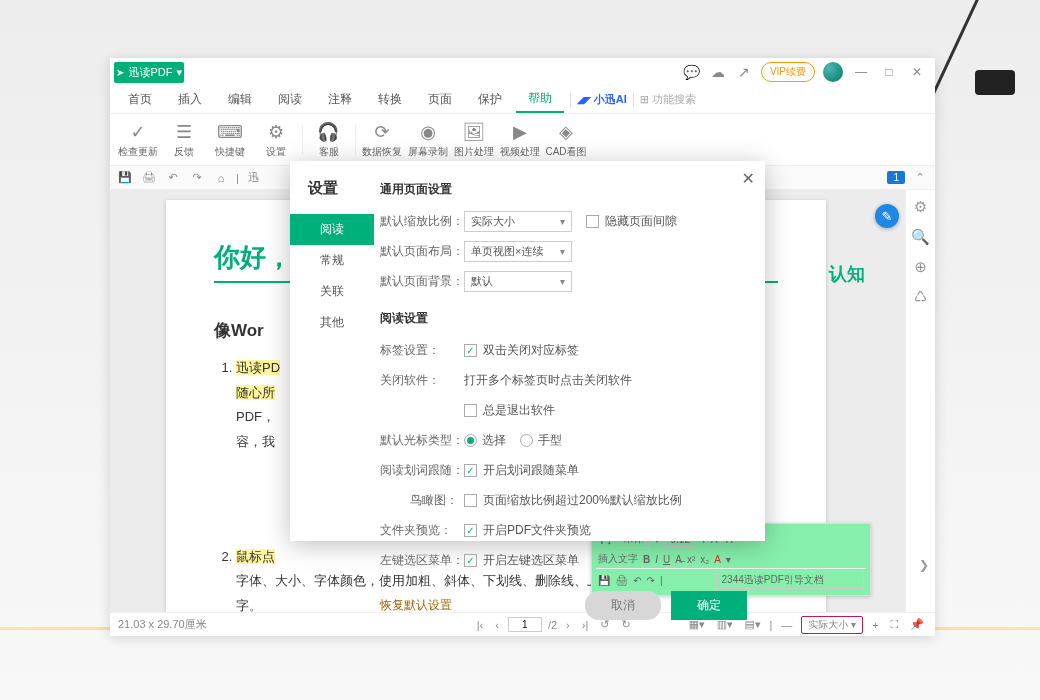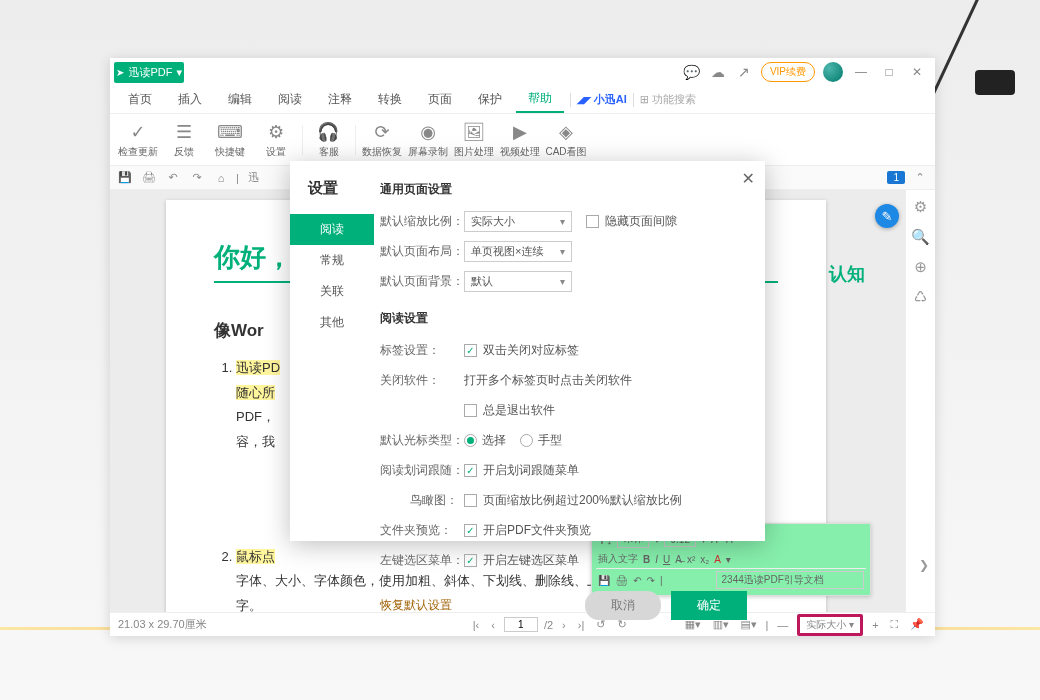--- a/index.html
+++ b/index.html
@@ -55,21 +55,21 @@
 
 .text-toolbar { position: absolute; right: 64px; bottom: 16px; width: 280px; background: #86efac; border: 1px solid #ddd; box-shadow: 0 1px 4px rgba(0,0,0,0.2); padding: 4px; font-size: 10px; }
 .tt-row { display: flex; align-items: center; gap: 5px; padding: 2px; color: #666; }
 .tt-sel { border: 1px solid #ccc; padding: 1px 5px; font-size: 10px; }
 
 .right-expand { position: absolute; right: 6px; bottom: 40px; color: #999; font-size: 12px; cursor: pointer; }
 
 .statusbar { height: 24px; display: flex; align-items: center; padding: 0 8px; gap: 6px; background: #fff; border-top: 1px solid #eee; font-size: 11px; color: #888; }
 .sb-spacer { flex: 1; }
 .sb-input { width: 34px; text-align: center; border: 1px solid #ccc; font-size: 10px; padding: 1px; }
-.sb-zoom { border: 3px solid #be185d; padding: 1px 6px; font-size: 10px; border-radius: 2px; }
+.sb-zoom { border: 1px solid #be185d; padding: 1px 6px; font-size: 10px; border-radius: 2px; }
 .sb-icon { cursor: pointer; padding: 0 3px; }
 
 
 .modal { position: absolute; left: 290px; top: 161px; width: 475px; height: 380px; background: #fff; box-shadow: 0 4px 24px rgba(0,0,0,0.25); display: flex; }
 .modal-close { position: absolute; right: 10px; top: 8px; color: #666; cursor: pointer; font-size: 16px; }
 .modal-side { width: 84px; padding-top: 18px; }
 .modal-side-title { font-size: 15px; font-weight: bold; color: #333; padding: 0 0 16px 18px; }
 .modal-tab { font-size: 12px; padding: 7px 0; text-align: center; color: #555; cursor: pointer; }
 .modal-tab.active { background: #00b07a; color: #fff; }
 .modal-main { flex: 1; padding: 20px 18px 12px 6px; font-size: 12px; color: #555; display: flex; flex-direction: column; }

